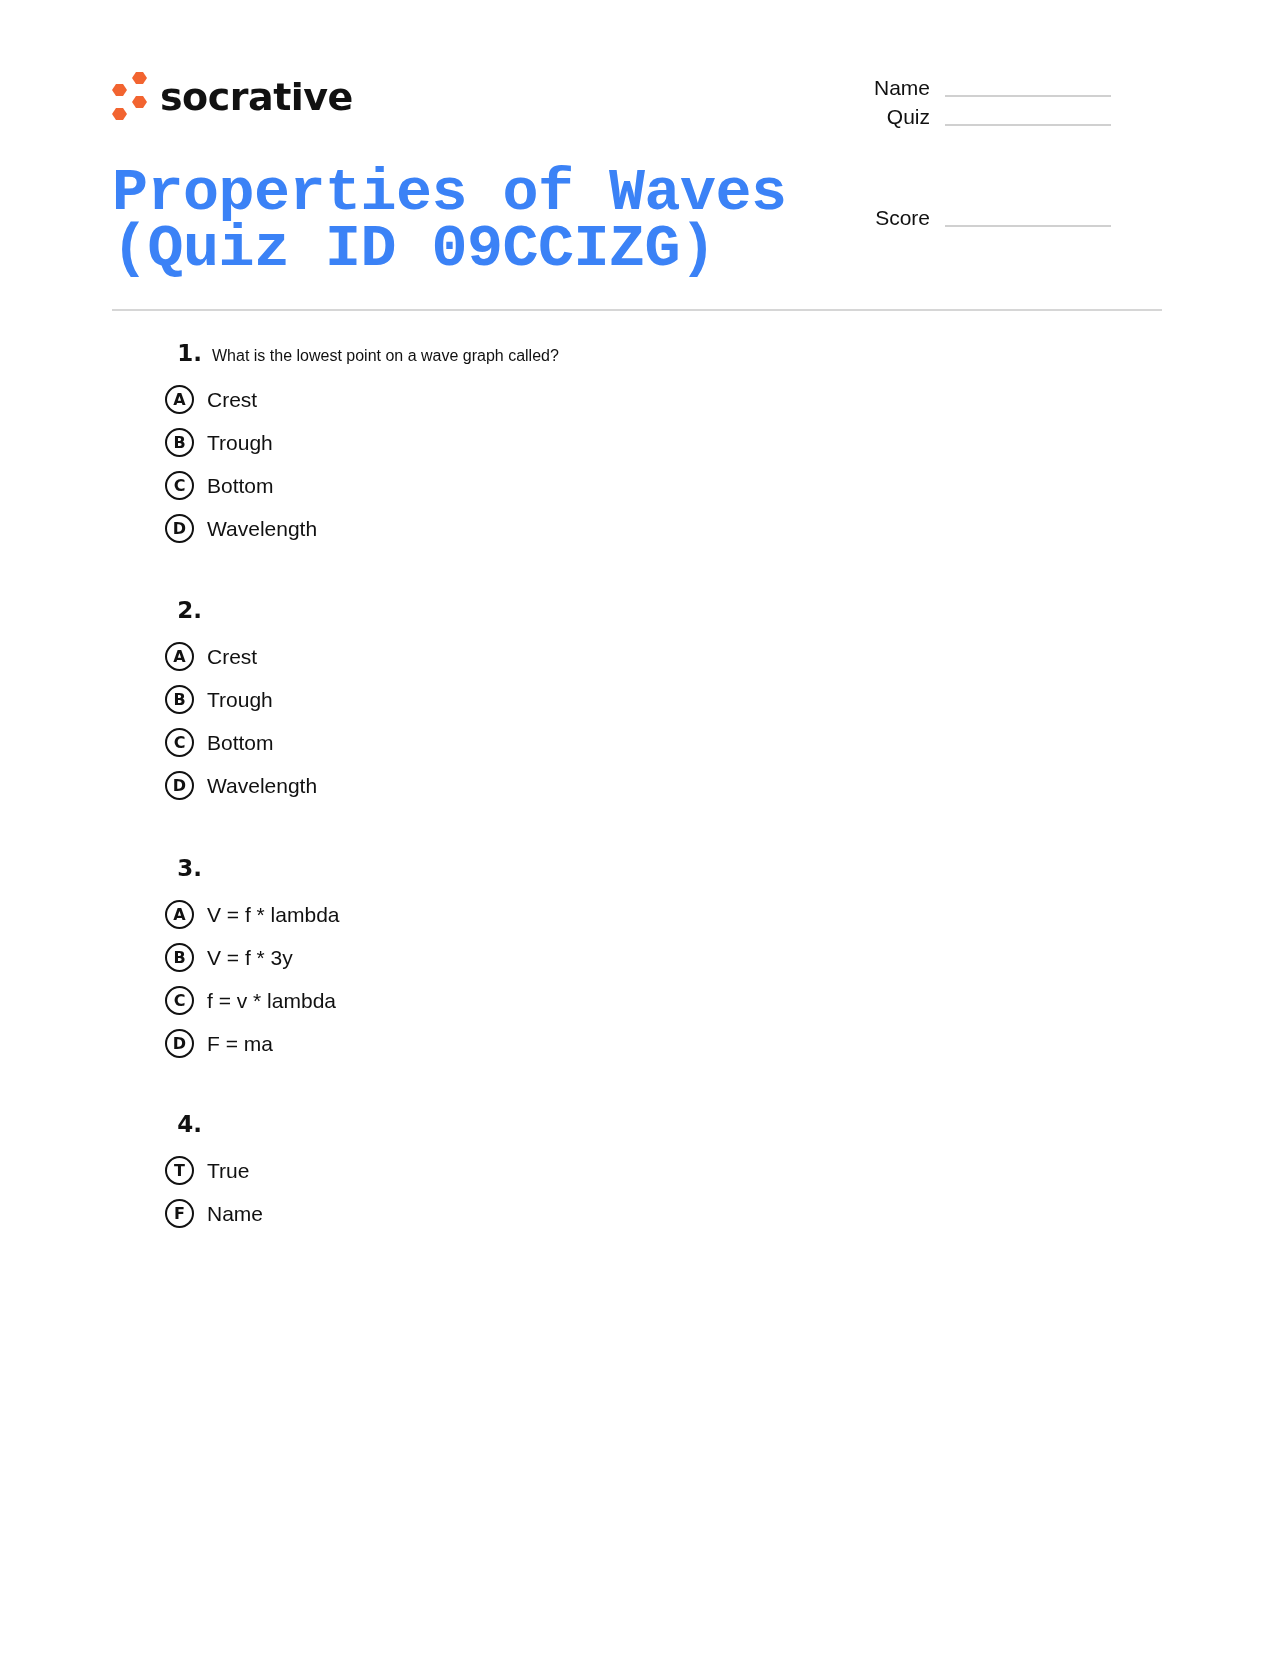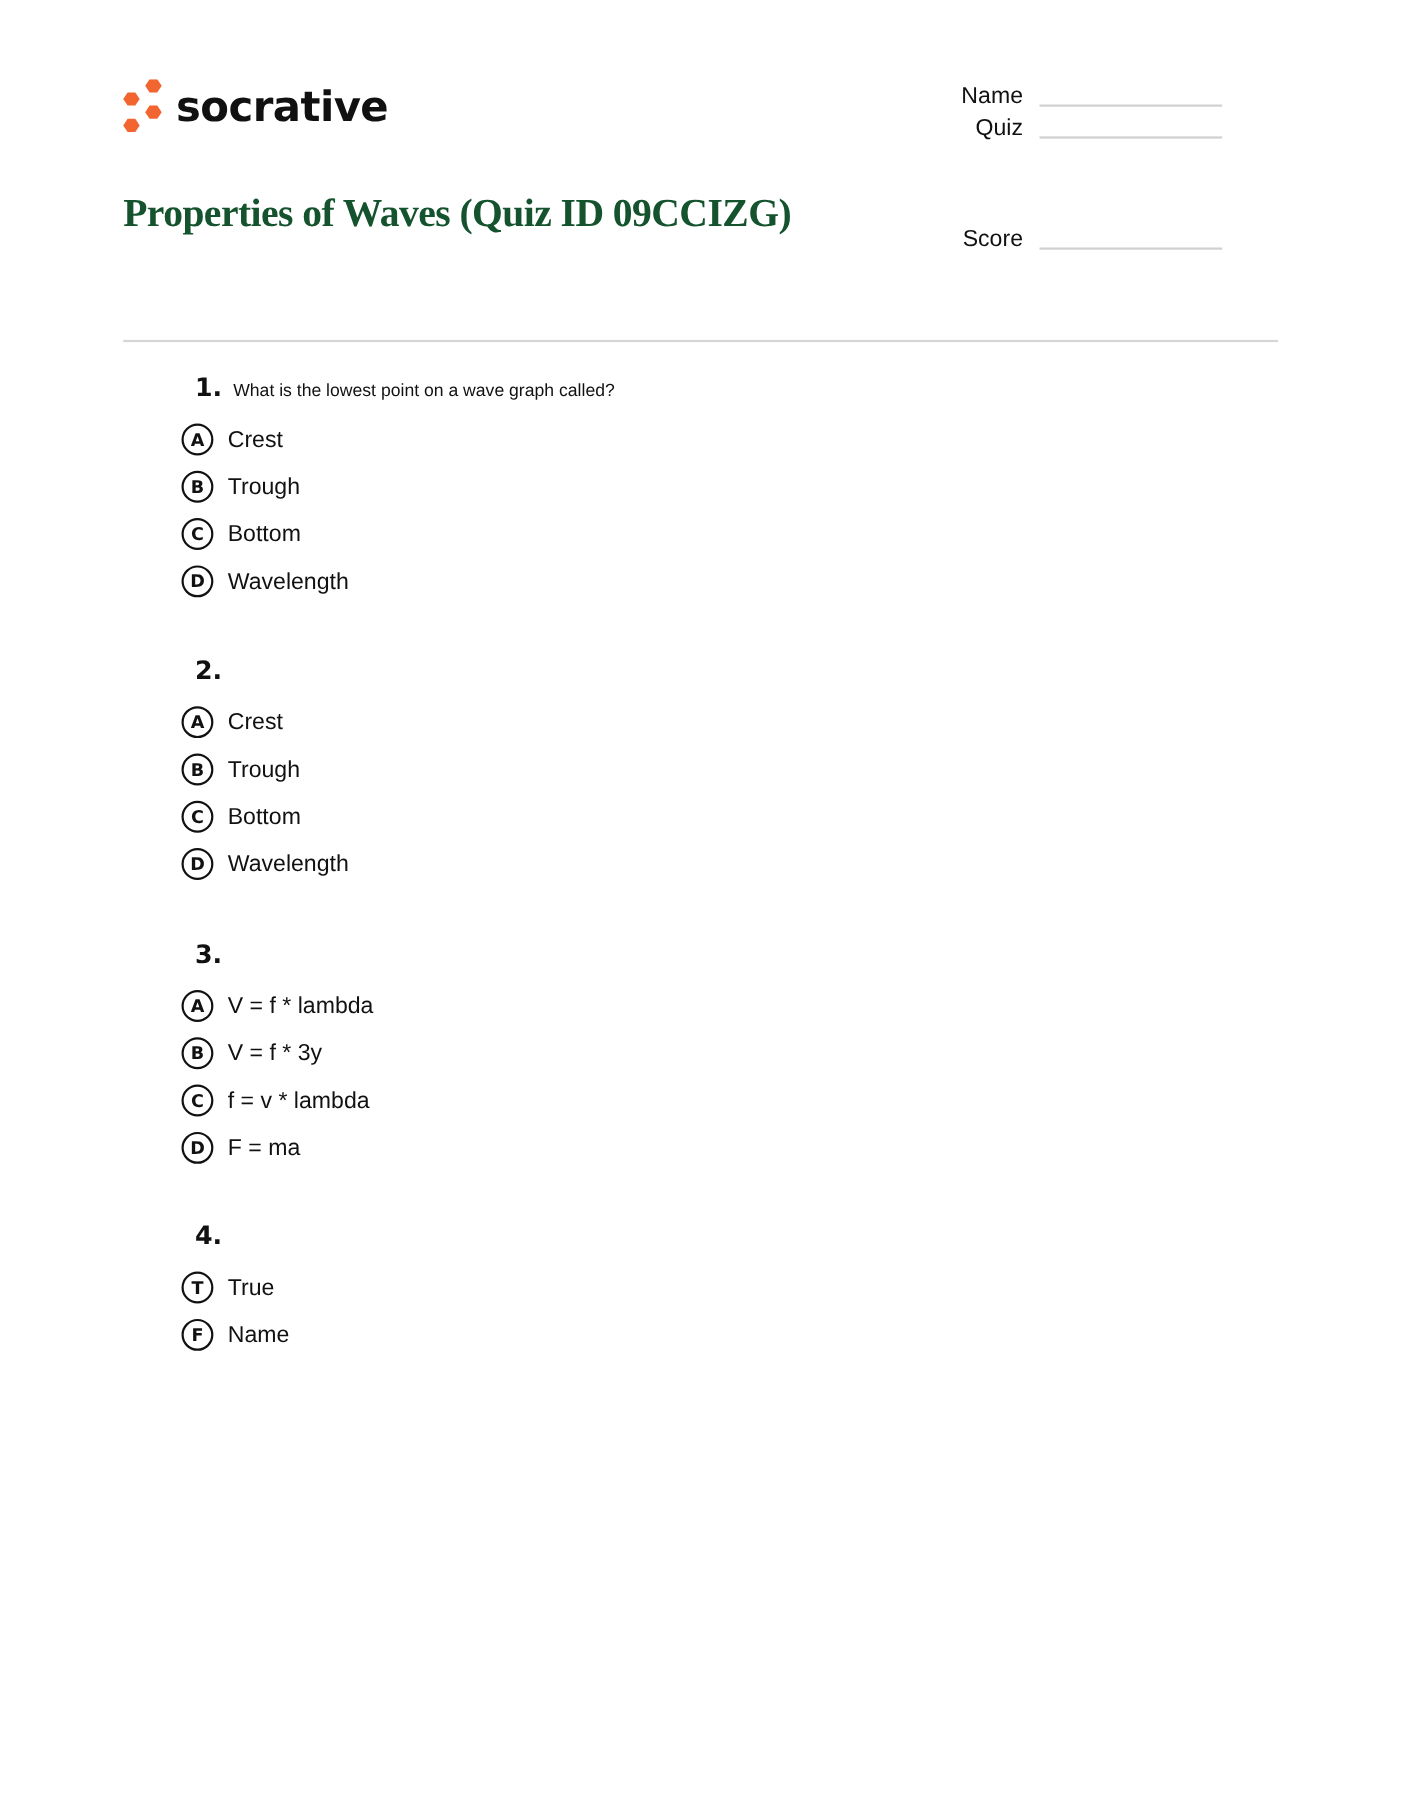--- a/index.html
+++ b/index.html
@@ -1,20 +1,20 @@
 <!DOCTYPE html>
 <html><head>
 <meta charset="utf-8">
 <style>
   html, body { margin:0; padding:0; background:#ffffff; }
   body { width:1275px; height:1653px; position:relative; font-family:"Liberation Sans", sans-serif; color:#111; overflow:hidden; }
   .logo { position:absolute; left:110px; top:72px; display:flex; align-items:center; }
   .logo svg { width:42px; height:50px; }
   .logo-text { font-family:"DejaVu Sans", sans-serif; font-size:38px; font-weight:bold; margin-left:8px; letter-spacing:-0.5px; color:#111; }
-  .title { position:absolute; left:112px; top:165px; width:720px; font-family:Liberation Serif, serif; font-weight:bold; font-size:36px; line-height:56px; color:#14532d; margin:0; letter-spacing:-0.5px; }
+  .title { position:absolute; left:112px; top:165px; width:720px; font-family:Liberation Mono, monospace; font-weight:bold; font-size:60px; line-height:56px; color:#3b82f6; margin:0; letter-spacing:-0.5px; }
   .field { position:absolute; display:flex; align-items:flex-end; }
   .field-label { font-size:21px; width:110px; text-align:right; margin-right:15px; color:#111; }
   .field-line { width:166px; border-bottom:2px solid #d0d0d0; height:1px; margin-bottom:3px; }
   .divider { position:absolute; left:112px; top:309px; width:1050px; border-top:2px solid #d6d6d6; }
   .question { position:absolute; left:165px; }
   .q-head { display:flex; align-items:baseline; height:38px; }
   .q-num { font-family:"DejaVu Sans", sans-serif; font-weight:bold; font-size:23px; width:47px; text-align:right; padding-right:10px; box-sizing:border-box; }
   .q-text { font-size:16px; }
   .option { display:flex; align-items:center; height:43px; }
   .bubble { width:29px; height:29px; border:2px solid #111; border-radius:50%; display:flex; align-items:center; justify-content:center; font-family:"DejaVu Sans", sans-serif; font-weight:bold; font-size:16px; margin-right:13px; box-sizing:border-box; }

